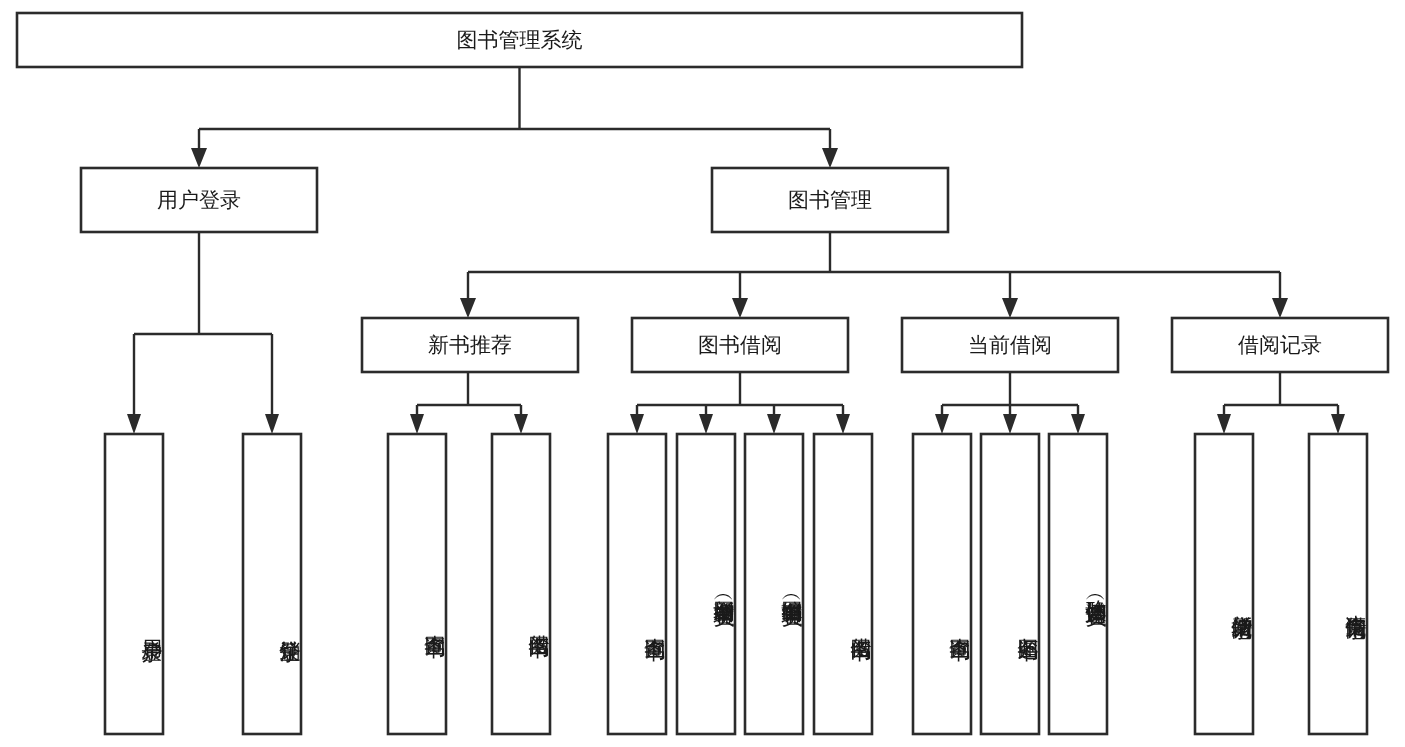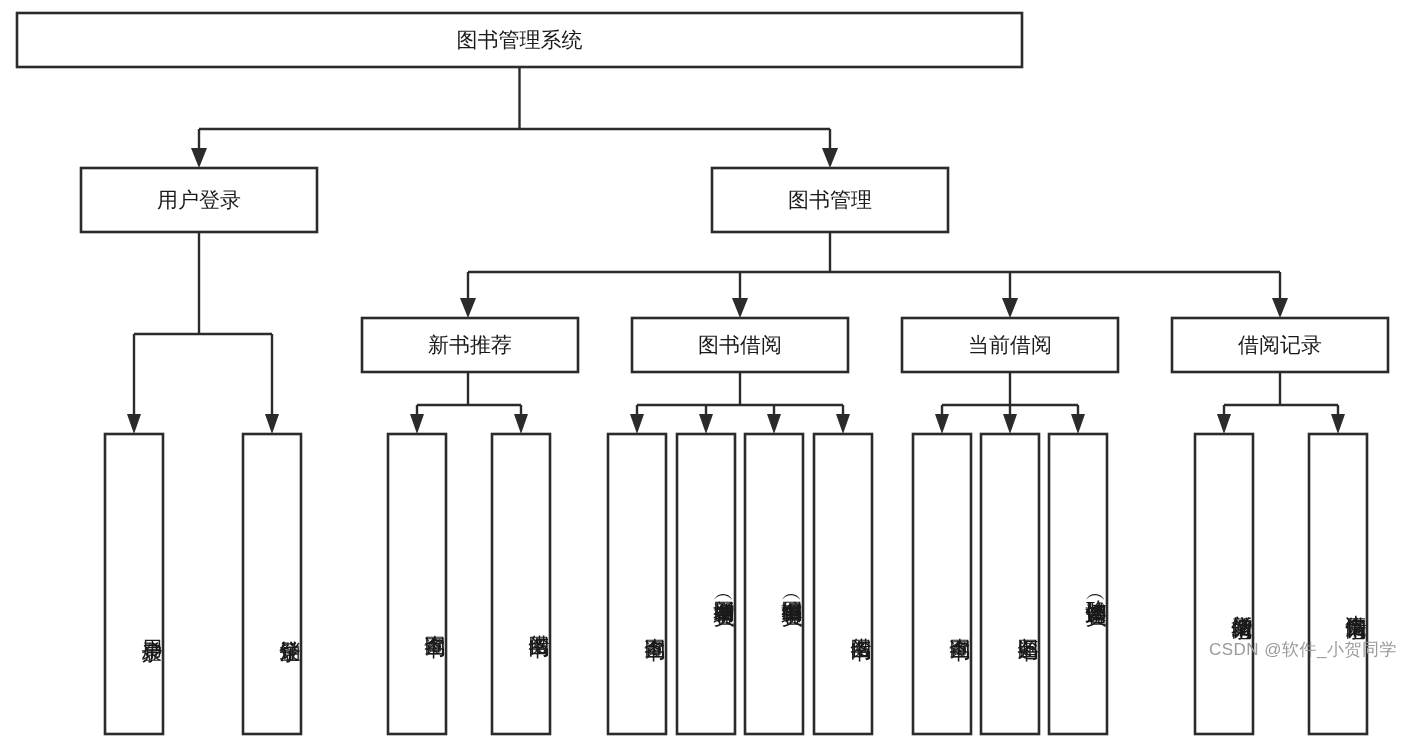--- a/index.html
+++ b/index.html
@@ -226,15 +226,14 @@
   <div class="leaf-label" style="left:608px; top:515px; width:58px; height:215px;">查询图书</div>
   <div class="leaf-label" style="left:677px; top:443px; width:58px; height:288px;">新增图书（管理员）</div>
   <div class="leaf-label" style="left:745px; top:443px; width:58px; height:288px;">编辑图书（管理员）</div>
   <div class="leaf-label" style="left:814px; top:515px; width:58px; height:215px;">借阅图书</div>
   <div class="leaf-label" style="left:913px; top:515px; width:58px; height:215px;">查询图书</div>
   <div class="leaf-label" style="left:981px; top:515px; width:58px; height:215px;">归还图书</div>
   <div class="leaf-label" style="left:1049px; top:443px; width:58px; height:288px;">确认归还（管理员）</div>
   <div class="leaf-label" style="left:1195px; top:472px; width:58px; height:258px;">新增借阅记录</div>
   <div class="leaf-label" style="left:1309px; top:472px; width:58px; height:258px;">查询借阅记录</div>
 
-  <div class="watermark">CSDN @软件_小贺同学</div>
 
 </div>
 
 </body></html>

